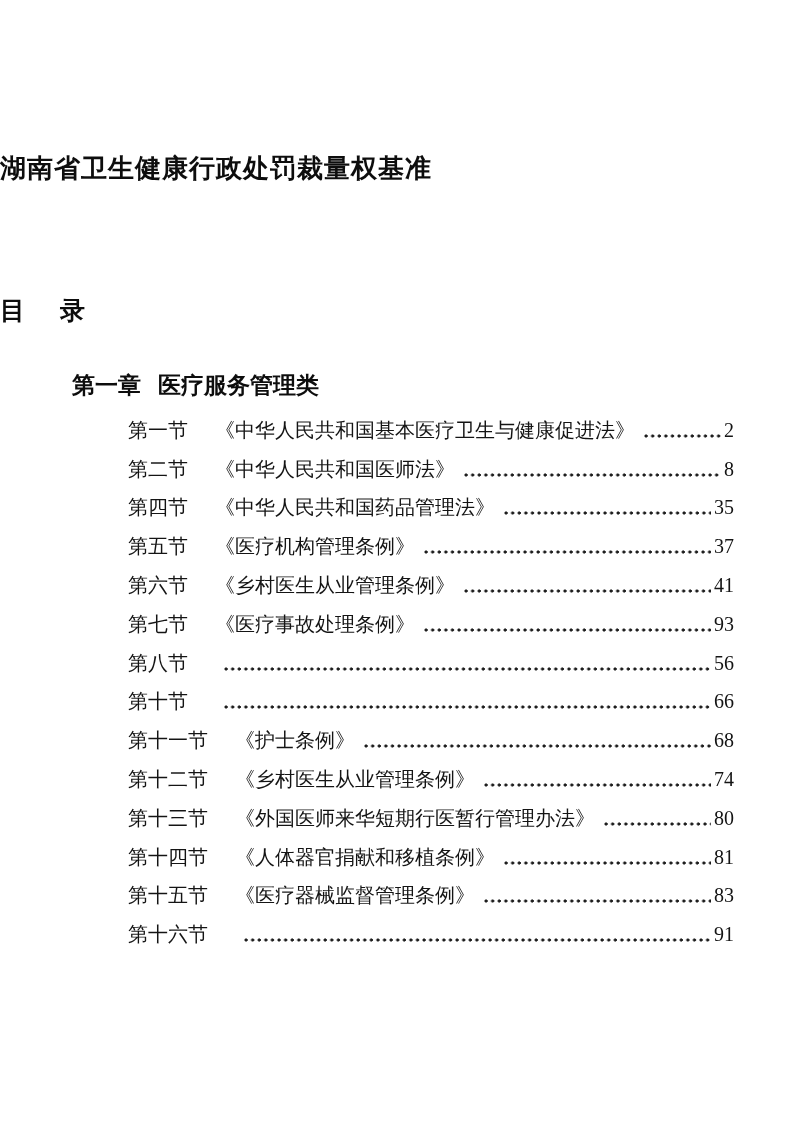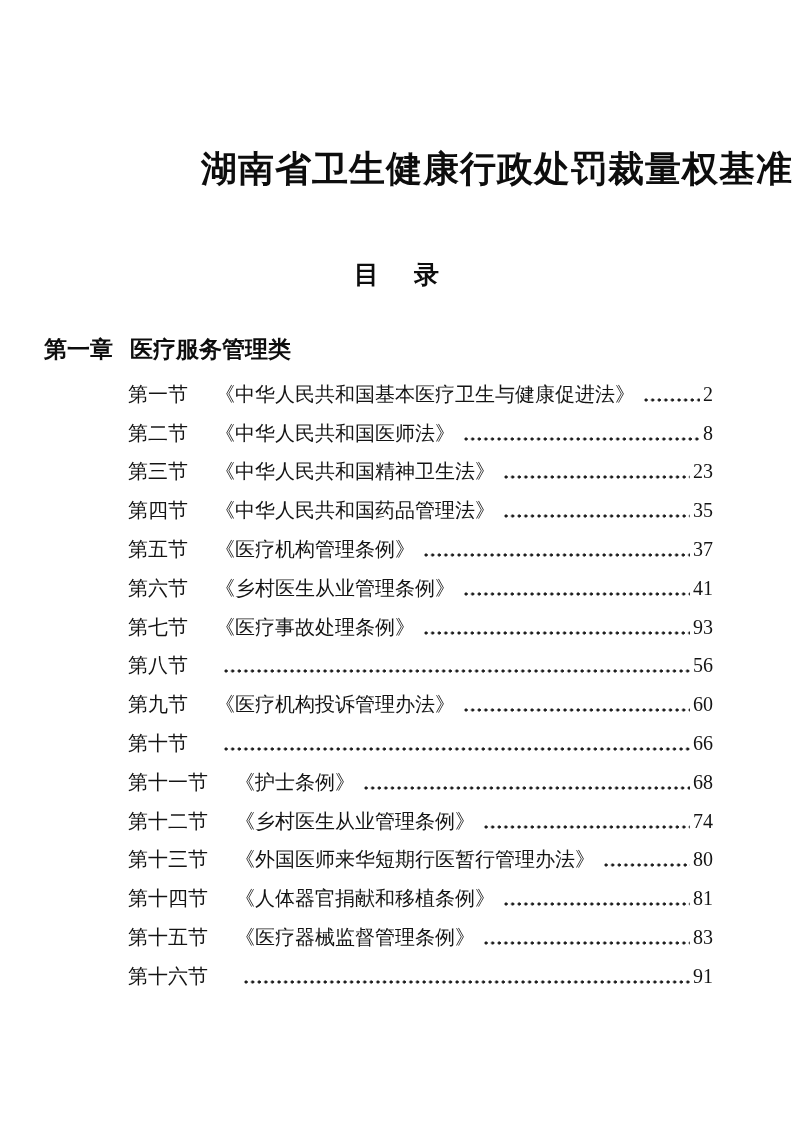--- a/index.html
+++ b/index.html
@@ -16,55 +16,54 @@
   .page {
     position: relative;
     width: 793px;
     height: 1122px;
     background: #ffffff;
     overflow: hidden;
     box-sizing: border-box;
   }
   .doc-title {
     padding-top: 147px;
-    text-align: right;
+    text-align: left;
     font-family: "Liberation Serif", "DejaVu Serif", serif;
     font-weight: bold;
-    font-size: 36px;
+    font-size: 26px;
     line-height: 44px;
     letter-spacing: 1px;
     color: #0d0d0d;
   }
   .toc-heading {
-    margin-top: 66px;
-    text-align: center;
+    margin-top: 102px;
     font-family: "Liberation Sans", "DejaVu Sans", sans-serif;
     font-weight: bold;
     font-size: 25px;
     line-height: 35px;
     white-space: pre;
     word-spacing: 28px;
     color: #0d0d0d;
   }
   .chapter {
     margin-top: 41px;
-    padding-left: 44px;
+    padding-left: 72px;
     font-family: "Liberation Sans", "DejaVu Sans", sans-serif;
     font-weight: bold;
     font-size: 23px;
     line-height: 32px;
     color: #0d0d0d;
     white-space: nowrap;
   }
   .chapter .chapter-label {
     margin-right: 17px;
   }
   .entries {
     margin-top: 7px;
-    padding: 0 80px 0 128px;
+    padding: 0 59px 0 128px;
   }
   .toc-row {
     display: flex;
     align-items: flex-end;
     height: 38.8px;
     padding-bottom: 6px;
     box-sizing: border-box;
   }
   .sec-label {
     font-size: 20px;
@@ -119,26 +118,20 @@
       <span class="page-num">2</span>
     </div>
 
     <div class="toc-row">
       <span class="sec-label">第二节</span>
       <span class="sec-title">《中华人民共和国医师法》</span>
       <span class="dot-leader"></span>
       <span class="page-num">8</span>
     </div>
 
-    <div class="toc-row">
-      <span class="sec-label">第三节</span>
-      <span class="sec-title">《中华人民共和国精神卫生法》</span>
-      <span class="dot-leader"></span>
-      <span class="page-num">23</span>
-    </div>
 
     <div class="toc-row">
       <span class="sec-label">第四节</span>
       <span class="sec-title">《中华人民共和国药品管理法》</span>
       <span class="dot-leader"></span>
       <span class="page-num">35</span>
     </div>
 
     <div class="toc-row">
       <span class="sec-label">第五节</span>
@@ -160,26 +153,20 @@
       <span class="dot-leader"></span>
       <span class="page-num">93</span>
     </div>
 
     <div class="toc-row">
       <span class="sec-label">第八节</span>
       <span class="dot-leader"></span>
       <span class="page-num">56</span>
     </div>
 
-    <div class="toc-row">
-      <span class="sec-label">第九节</span>
-      <span class="sec-title">《医疗机构投诉管理办法》</span>
-      <span class="dot-leader"></span>
-      <span class="page-num">60</span>
-    </div>
 
     <div class="toc-row">
       <span class="sec-label">第十节</span>
       <span class="dot-leader"></span>
       <span class="page-num">66</span>
     </div>
 
     <div class="toc-row">
       <span class="sec-label">第十一节</span>
       <span class="sec-title">《护士条例》</span>

